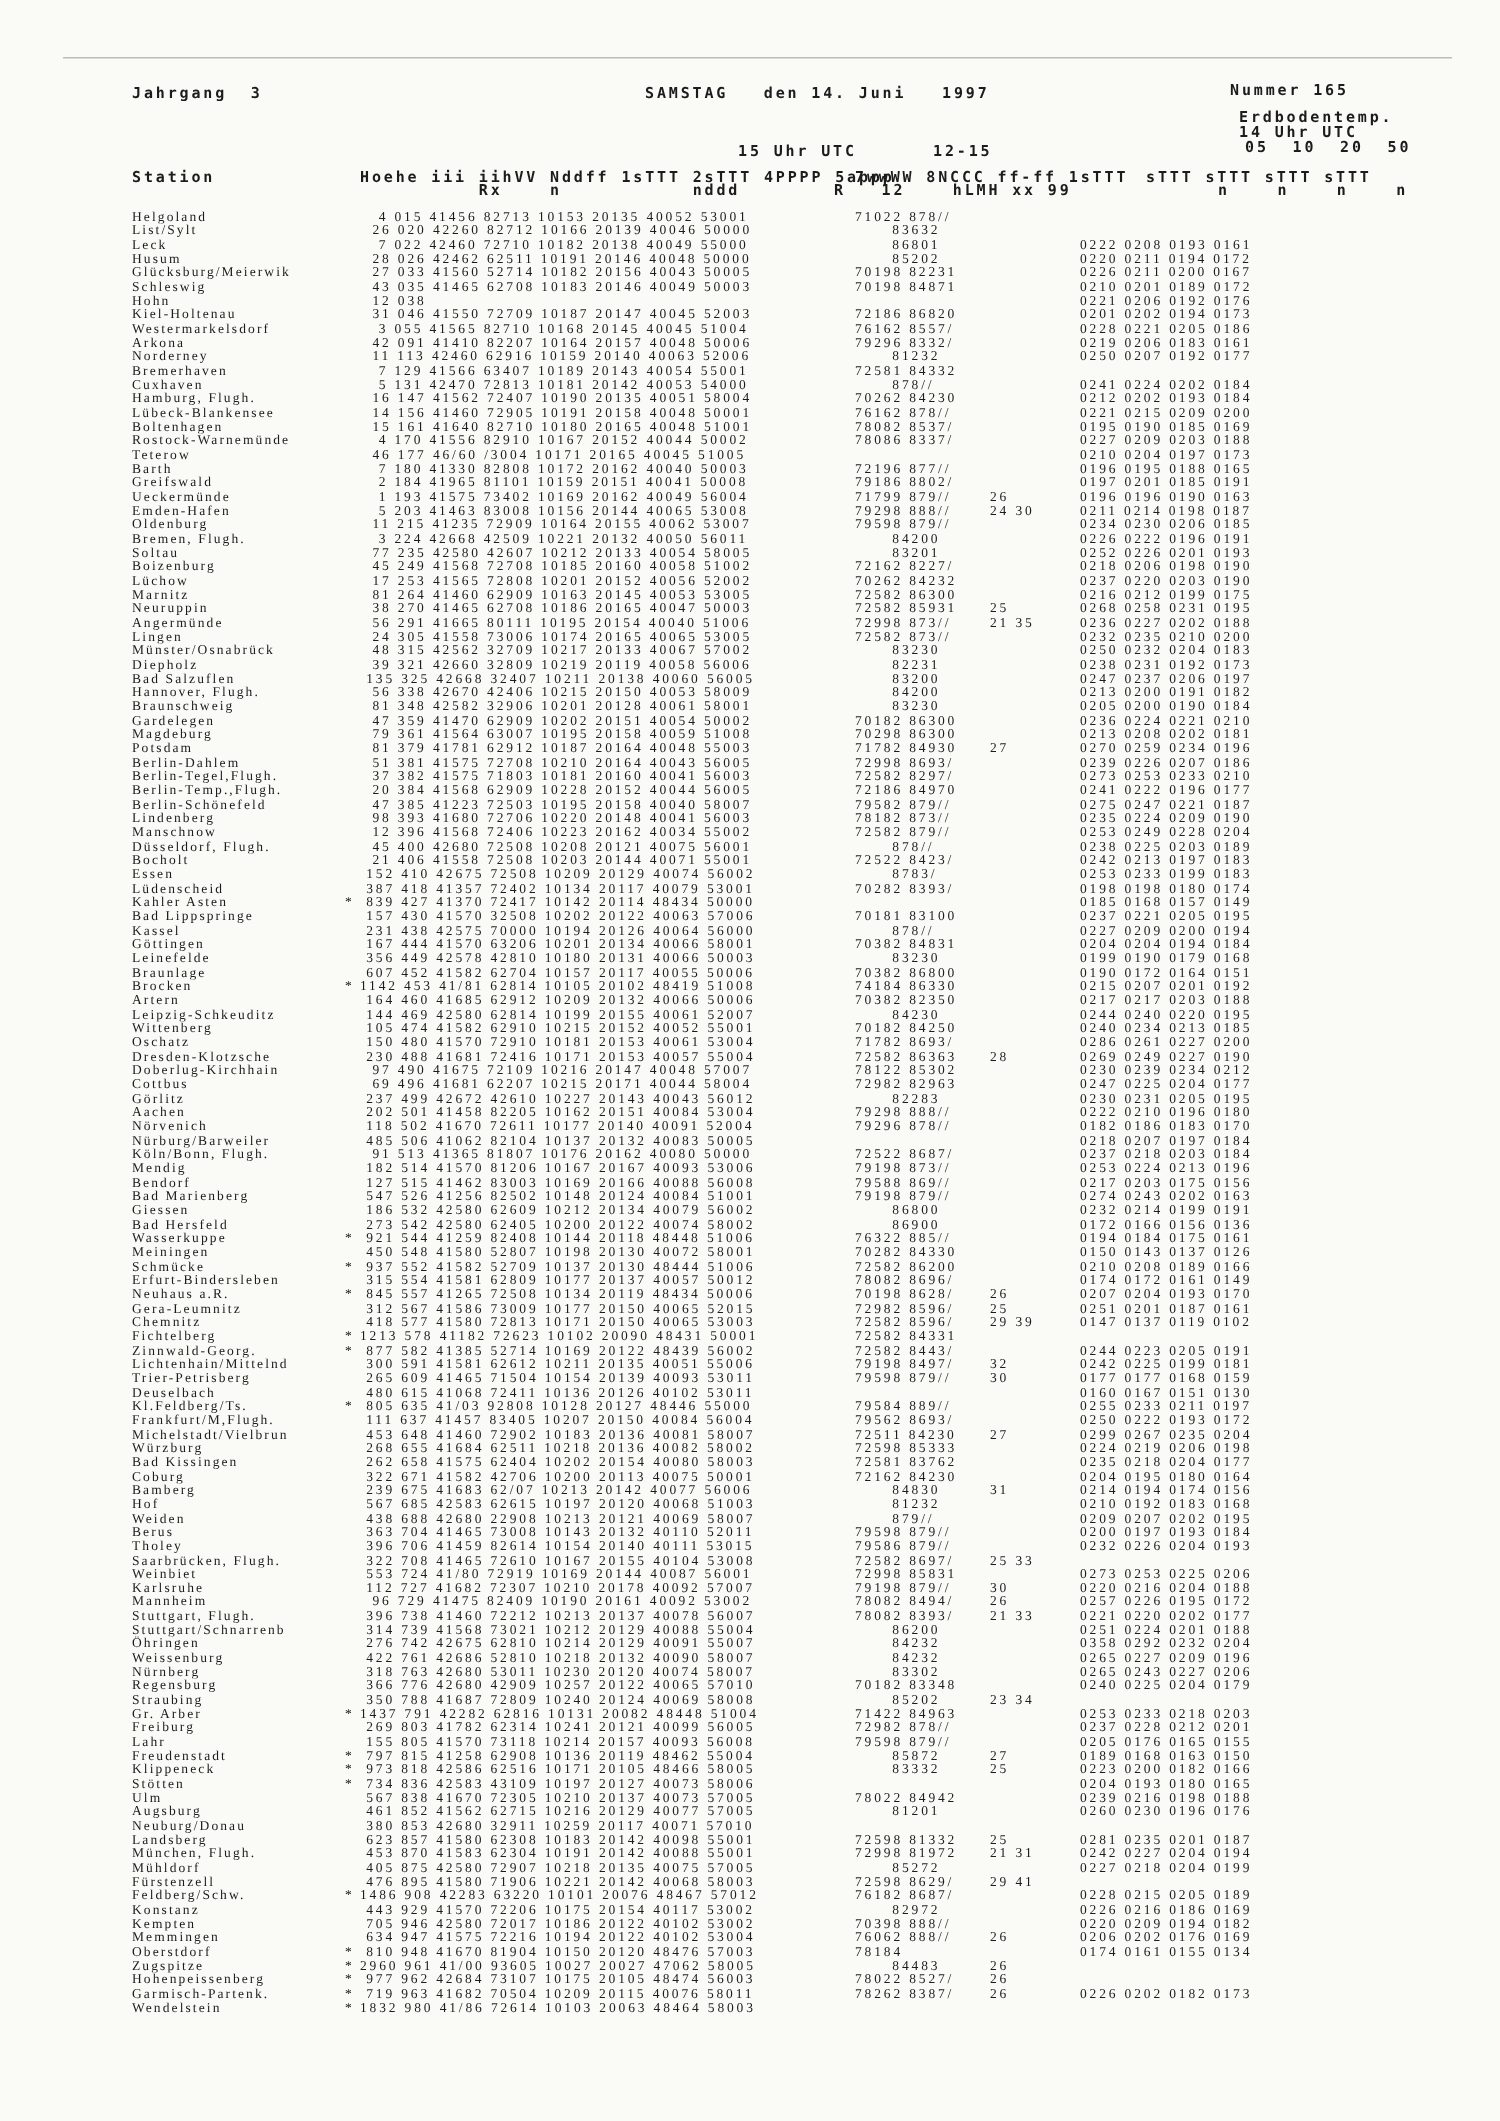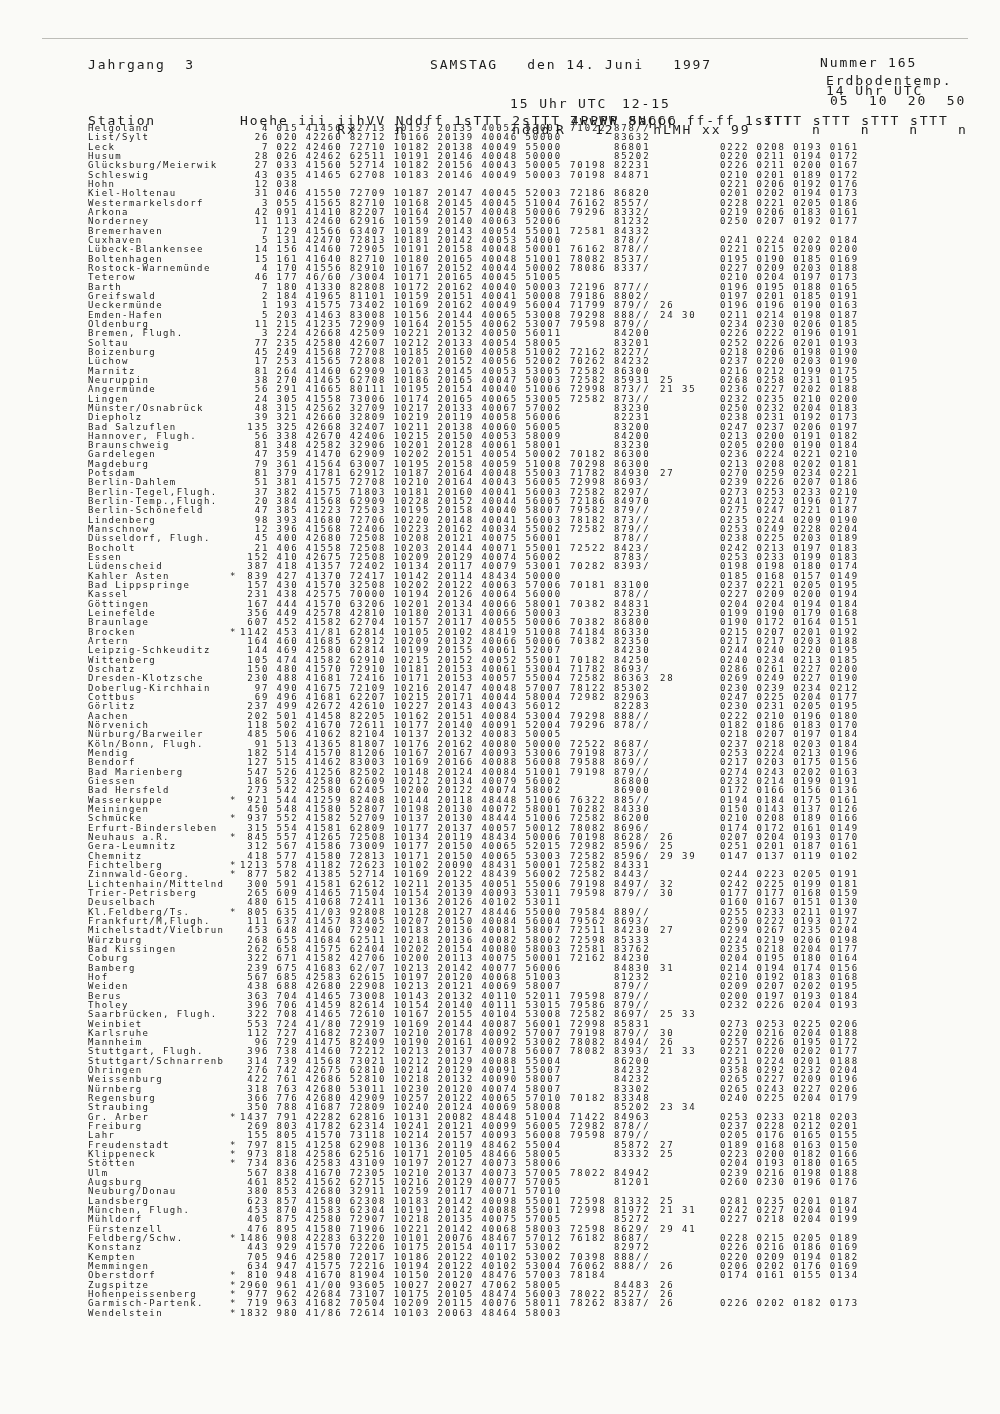--- a/index.html
+++ b/index.html
@@ -1,21 +1,21 @@
 <!DOCTYPE html>
 <html><head>
 <meta charset="utf-8">
 <style>
   html,body{margin:0;padding:0;}
   body{width:1000px;height:1414px;background:#f4f4f1;position:relative;
        font-family:"DejaVu Sans Mono",monospace;color:#1c1c1c;overflow:hidden;}
   .page{position:absolute;left:0;top:0;width:1000px;height:1414px;background:#fafaf7;}
   .scanline{position:absolute;left:42px;top:38px;width:926px;height:1px;background:#bdbdb8;}
-  .h{position:absolute;font-size:13px;letter-spacing:1.9px;white-space:pre;}
-  .rows{position:absolute;left:88px;top:124px;}
+  .h{position:absolute;font-size:10px;letter-spacing:1.9px;white-space:pre;font-weight:bold;}
+  .rows{position:absolute;left:88px;top:140px;font-family:Liberation Serif, serif;}
   .line{display:flex;white-space:pre;height:9.34px;font-size:9px;line-height:9.34px;}
   .st{width:142px;letter-spacing:1.4px;overflow:hidden;}
   .mk{width:10px;}
   .ma{width:330px;letter-spacing:1.9px;}
   .rb{width:90px;letter-spacing:1.9px;}
   .xc{width:60px;letter-spacing:1.9px;}
   .td{letter-spacing:1.9px;}
 </style>
 </head>
 <body>
@@ -24,21 +24,21 @@
   <div class="scanline"></div>
 
   <span class="h" style="left:88px;top:57px">Jahrgang  3</span>
   <span class="h" style="left:430px;top:57px">SAMSTAG   den 14. Juni   1997</span>
   <span class="h" style="left:820px;top:55px">Nummer 165</span>
 
   <span class="h" style="left:826px;top:73px">Erdbodentemp.</span>
   <span class="h" style="left:826px;top:83px">14 Uhr UTC</span>
   <span class="h" style="left:830px;top:93px">05  10  20  50</span>
 
-  <span class="h" style="left:510px;top:96px">15 Uhr UTC</span>
+  <span class="h" style="left:492px;top:96px">15 Uhr UTC</span>
   <span class="h" style="left:622px;top:96px">12-15</span>
 
   <span class="h" style="left:88px;top:113px">Station</span>
   <span class="h" style="left:240px;top:113px">Hoehe iii iihVV Nddff 1sTTT 2sTTT 4PPPP 5appp</span>
   <span class="h" style="left:570px;top:113px">7wwWW 8NCCC ff-ff 1sTTT</span>
   <span class="h" style="left:764px;top:113px">sTTT sTTT sTTT sTTT</span>
   <span class="h" style="left:240px;top:122px">          Rx    n           nddd</span>
   <span class="h" style="left:556px;top:122px">R   12    hLMH xx 99</span>
   <span class="h" style="left:812px;top:122px">n    n    n    n</span>
 
@@ -49,20 +49,21 @@
       <div class="line"><span class="st">Husum</span><span class="mk"></span><span class="ma">  28 026 42462 62511 10191 20146 40048 50000</span><span class="rb">      85202</span><span class="xc"></span><span class="td">0220 0211 0194 0172</span></div>
       <div class="line"><span class="st">Glücksburg/Meierwik</span><span class="mk"></span><span class="ma">  27 033 41560 52714 10182 20156 40043 50005</span><span class="rb">70198 82231</span><span class="xc"></span><span class="td">0226 0211 0200 0167</span></div>
       <div class="line"><span class="st">Schleswig</span><span class="mk"></span><span class="ma">  43 035 41465 62708 10183 20146 40049 50003</span><span class="rb">70198 84871</span><span class="xc"></span><span class="td">0210 0201 0189 0172</span></div>
       <div class="line"><span class="st">Hohn</span><span class="mk"></span><span class="ma">  12 038</span><span class="rb"></span><span class="xc"></span><span class="td">0221 0206 0192 0176</span></div>
       <div class="line"><span class="st">Kiel-Holtenau</span><span class="mk"></span><span class="ma">  31 046 41550 72709 10187 20147 40045 52003</span><span class="rb">72186 86820</span><span class="xc"></span><span class="td">0201 0202 0194 0173</span></div>
       <div class="line"><span class="st">Westermarkelsdorf</span><span class="mk"></span><span class="ma">   3 055 41565 82710 10168 20145 40045 51004</span><span class="rb">76162 8557/</span><span class="xc"></span><span class="td">0228 0221 0205 0186</span></div>
       <div class="line"><span class="st">Arkona</span><span class="mk"></span><span class="ma">  42 091 41410 82207 10164 20157 40048 50006</span><span class="rb">79296 8332/</span><span class="xc"></span><span class="td">0219 0206 0183 0161</span></div>
       <div class="line"><span class="st">Norderney</span><span class="mk"></span><span class="ma">  11 113 42460 62916 10159 20140 40063 52006</span><span class="rb">      81232</span><span class="xc"></span><span class="td">0250 0207 0192 0177</span></div>
       <div class="line"><span class="st">Bremerhaven</span><span class="mk"></span><span class="ma">   7 129 41566 63407 10189 20143 40054 55001</span><span class="rb">72581 84332</span><span class="xc"></span><span class="td"></span></div>
       <div class="line"><span class="st">Cuxhaven</span><span class="mk"></span><span class="ma">   5 131 42470 72813 10181 20142 40053 54000</span><span class="rb">      878//</span><span class="xc"></span><span class="td">0241 0224 0202 0184</span></div>
+      <div class="line"><span class="st">Hamburg, Flugh.</span><span class="mk"></span><span class="ma">  16 147 41562 72407 10190 20135 40051 58004</span><span class="rb">70262 84230</span><span class="xc"></span><span class="td">0212 0202 0193 0184</span></div>
       <div class="line"><span class="st">Lübeck-Blankensee</span><span class="mk"></span><span class="ma">  14 156 41460 72905 10191 20158 40048 50001</span><span class="rb">76162 878//</span><span class="xc"></span><span class="td">0221 0215 0209 0200</span></div>
       <div class="line"><span class="st">Boltenhagen</span><span class="mk"></span><span class="ma">  15 161 41640 82710 10180 20165 40048 51001</span><span class="rb">78082 8537/</span><span class="xc"></span><span class="td">0195 0190 0185 0169</span></div>
       <div class="line"><span class="st">Rostock-Warnemünde</span><span class="mk"></span><span class="ma">   4 170 41556 82910 10167 20152 40044 50002</span><span class="rb">78086 8337/</span><span class="xc"></span><span class="td">0227 0209 0203 0188</span></div>
       <div class="line"><span class="st">Teterow</span><span class="mk"></span><span class="ma">  46 177 46/60 /3004 10171 20165 40045 51005</span><span class="rb"></span><span class="xc"></span><span class="td">0210 0204 0197 0173</span></div>
       <div class="line"><span class="st">Barth</span><span class="mk"></span><span class="ma">   7 180 41330 82808 10172 20162 40040 50003</span><span class="rb">72196 877//</span><span class="xc"></span><span class="td">0196 0195 0188 0165</span></div>
       <div class="line"><span class="st">Greifswald</span><span class="mk"></span><span class="ma">   2 184 41965 81101 10159 20151 40041 50008</span><span class="rb">79186 8802/</span><span class="xc"></span><span class="td">0197 0201 0185 0191</span></div>
       <div class="line"><span class="st">Ueckermünde</span><span class="mk"></span><span class="ma">   1 193 41575 73402 10169 20162 40049 56004</span><span class="rb">71799 879//</span><span class="xc">26</span><span class="td">0196 0196 0190 0163</span></div>
       <div class="line"><span class="st">Emden-Hafen</span><span class="mk"></span><span class="ma">   5 203 41463 83008 10156 20144 40065 53008</span><span class="rb">79298 888//</span><span class="xc">24 30</span><span class="td">0211 0214 0198 0187</span></div>
       <div class="line"><span class="st">Oldenburg</span><span class="mk"></span><span class="ma">  11 215 41235 72909 10164 20155 40062 53007</span><span class="rb">79598 879//</span><span class="xc"></span><span class="td">0234 0230 0206 0185</span></div>
       <div class="line"><span class="st">Bremen, Flugh.</span><span class="mk"></span><span class="ma">   3 224 42668 42509 10221 20132 40050 56011</span><span class="rb">      84200</span><span class="xc"></span><span class="td">0226 0222 0196 0191</span></div>
@@ -73,21 +74,21 @@
       <div class="line"><span class="st">Neuruppin</span><span class="mk"></span><span class="ma">  38 270 41465 62708 10186 20165 40047 50003</span><span class="rb">72582 85931</span><span class="xc">25</span><span class="td">0268 0258 0231 0195</span></div>
       <div class="line"><span class="st">Angermünde</span><span class="mk"></span><span class="ma">  56 291 41665 80111 10195 20154 40040 51006</span><span class="rb">72998 873//</span><span class="xc">21 35</span><span class="td">0236 0227 0202 0188</span></div>
       <div class="line"><span class="st">Lingen</span><span class="mk"></span><span class="ma">  24 305 41558 73006 10174 20165 40065 53005</span><span class="rb">72582 873//</span><span class="xc"></span><span class="td">0232 0235 0210 0200</span></div>
       <div class="line"><span class="st">Münster/Osnabrück</span><span class="mk"></span><span class="ma">  48 315 42562 32709 10217 20133 40067 57002</span><span class="rb">      83230</span><span class="xc"></span><span class="td">0250 0232 0204 0183</span></div>
       <div class="line"><span class="st">Diepholz</span><span class="mk"></span><span class="ma">  39 321 42660 32809 10219 20119 40058 56006</span><span class="rb">      82231</span><span class="xc"></span><span class="td">0238 0231 0192 0173</span></div>
       <div class="line"><span class="st">Bad Salzuflen</span><span class="mk"></span><span class="ma"> 135 325 42668 32407 10211 20138 40060 56005</span><span class="rb">      83200</span><span class="xc"></span><span class="td">0247 0237 0206 0197</span></div>
       <div class="line"><span class="st">Hannover, Flugh.</span><span class="mk"></span><span class="ma">  56 338 42670 42406 10215 20150 40053 58009</span><span class="rb">      84200</span><span class="xc"></span><span class="td">0213 0200 0191 0182</span></div>
       <div class="line"><span class="st">Braunschweig</span><span class="mk"></span><span class="ma">  81 348 42582 32906 10201 20128 40061 58001</span><span class="rb">      83230</span><span class="xc"></span><span class="td">0205 0200 0190 0184</span></div>
       <div class="line"><span class="st">Gardelegen</span><span class="mk"></span><span class="ma">  47 359 41470 62909 10202 20151 40054 50002</span><span class="rb">70182 86300</span><span class="xc"></span><span class="td">0236 0224 0221 0210</span></div>
       <div class="line"><span class="st">Magdeburg</span><span class="mk"></span><span class="ma">  79 361 41564 63007 10195 20158 40059 51008</span><span class="rb">70298 86300</span><span class="xc"></span><span class="td">0213 0208 0202 0181</span></div>
-      <div class="line"><span class="st">Potsdam</span><span class="mk"></span><span class="ma">  81 379 41781 62912 10187 20164 40048 55003</span><span class="rb">71782 84930</span><span class="xc">27</span><span class="td">0270 0259 0234 0221</span></div>
+      <div class="line"><span class="st">Potsdam</span><span class="mk"></span><span class="ma">  81 379 41781 62912 10187 20164 40048 55003</span><span class="rb">71782 84930</span><span class="xc">27</span><span class="td">0270 0259 0234 0196</span></div>
       <div class="line"><span class="st">Berlin-Dahlem</span><span class="mk"></span><span class="ma">  51 381 41575 72708 10210 20164 40043 56005</span><span class="rb">72998 8693/</span><span class="xc"></span><span class="td">0239 0226 0207 0186</span></div>
       <div class="line"><span class="st">Berlin-Tegel,Flugh.</span><span class="mk"></span><span class="ma">  37 382 41575 71803 10181 20160 40041 56003</span><span class="rb">72582 8297/</span><span class="xc"></span><span class="td">0273 0253 0233 0210</span></div>
       <div class="line"><span class="st">Berlin-Temp.,Flugh.</span><span class="mk"></span><span class="ma">  20 384 41568 62909 10228 20152 40044 56005</span><span class="rb">72186 84970</span><span class="xc"></span><span class="td">0241 0222 0196 0177</span></div>
       <div class="line"><span class="st">Berlin-Schönefeld</span><span class="mk"></span><span class="ma">  47 385 41223 72503 10195 20158 40040 58007</span><span class="rb">79582 879//</span><span class="xc"></span><span class="td">0275 0247 0221 0187</span></div>
       <div class="line"><span class="st">Lindenberg</span><span class="mk"></span><span class="ma">  98 393 41680 72706 10220 20148 40041 56003</span><span class="rb">78182 873//</span><span class="xc"></span><span class="td">0235 0224 0209 0190</span></div>
       <div class="line"><span class="st">Manschnow</span><span class="mk"></span><span class="ma">  12 396 41568 72406 10223 20162 40034 55002</span><span class="rb">72582 879//</span><span class="xc"></span><span class="td">0253 0249 0228 0204</span></div>
       <div class="line"><span class="st">Düsseldorf, Flugh.</span><span class="mk"></span><span class="ma">  45 400 42680 72508 10208 20121 40075 56001</span><span class="rb">      878//</span><span class="xc"></span><span class="td">0238 0225 0203 0189</span></div>
       <div class="line"><span class="st">Bocholt</span><span class="mk"></span><span class="ma">  21 406 41558 72508 10203 20144 40071 55001</span><span class="rb">72522 8423/</span><span class="xc"></span><span class="td">0242 0213 0197 0183</span></div>
       <div class="line"><span class="st">Essen</span><span class="mk"></span><span class="ma"> 152 410 42675 72508 10209 20129 40074 56002</span><span class="rb">      8783/</span><span class="xc"></span><span class="td">0253 0233 0199 0183</span></div>
       <div class="line"><span class="st">Lüdenscheid</span><span class="mk"></span><span class="ma"> 387 418 41357 72402 10134 20117 40079 53001</span><span class="rb">70282 8393/</span><span class="xc"></span><span class="td">0198 0198 0180 0174</span></div>

